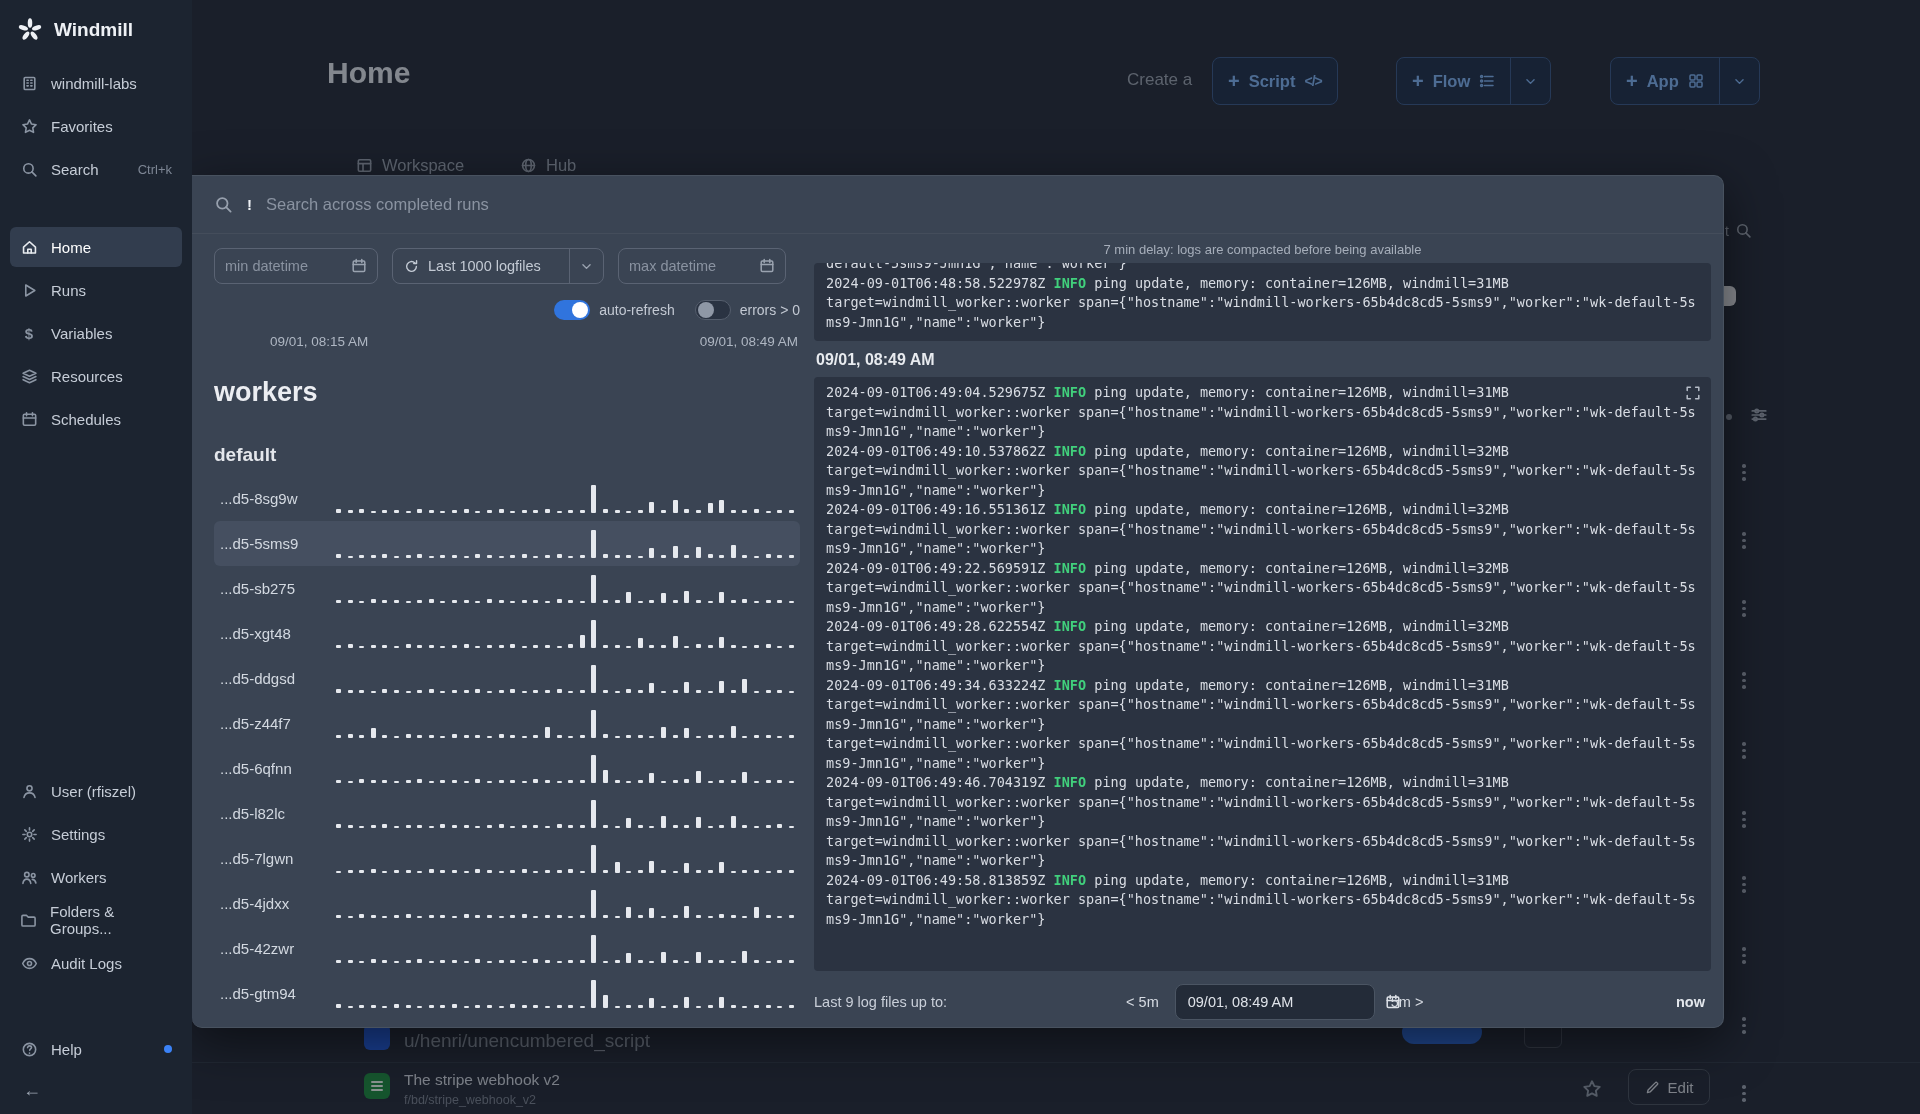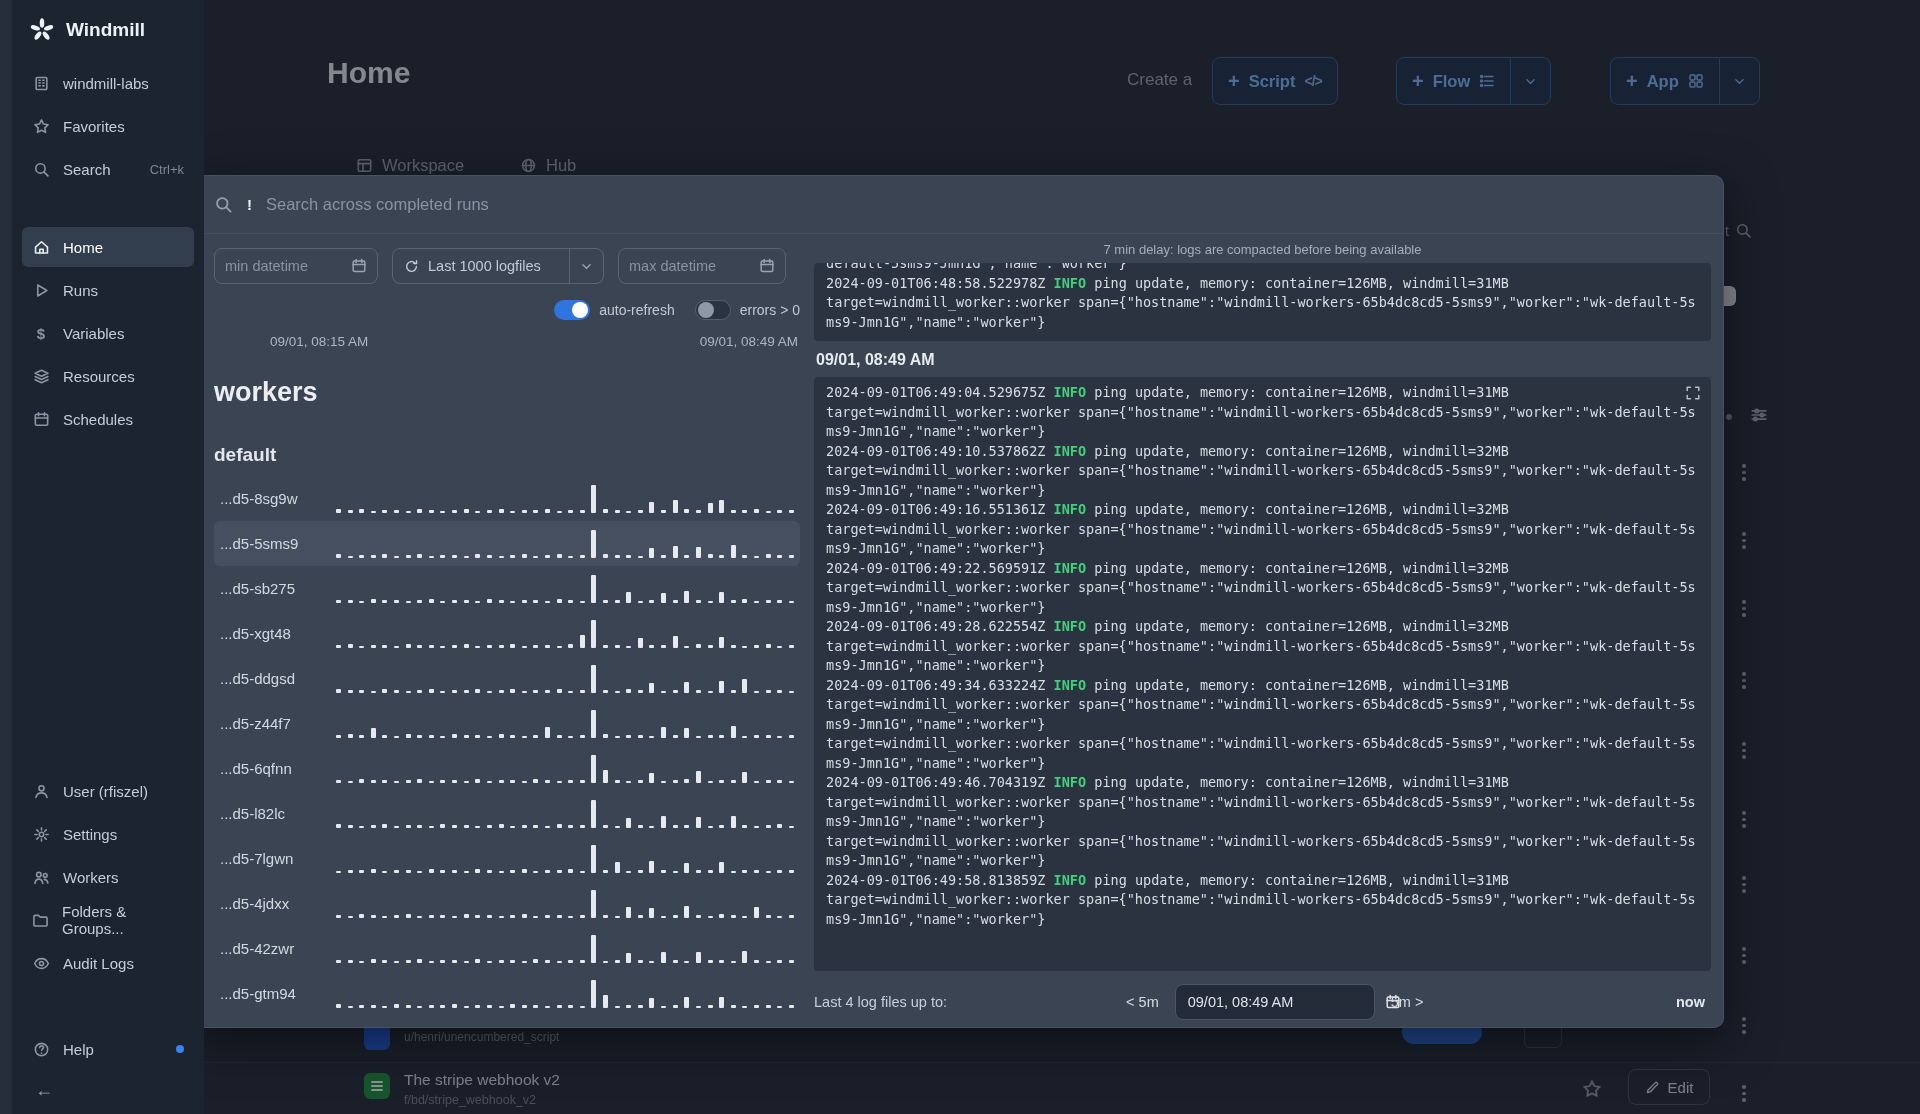--- a/index.html
+++ b/index.html
@@ -3,21 +3,21 @@
 <meta charset="utf-8">
 <style>
   * { margin:0; padding:0; box-sizing:border-box; }
   html,body { width:1920px; height:1114px; overflow:hidden; }
   body { position:relative; background:#262e3b; font-family:"Liberation Sans",sans-serif; color:#d5dae2; }
   svg.ic { display:inline-block; flex:none; }
   svg.ic * { fill:none; stroke:currentColor; stroke-width:1.5; stroke-linecap:round; stroke-linejoin:round; }
   .glyph { display:inline-flex; align-items:center; justify-content:center; width:18px; flex:none; font-weight:600; }
 
   
-  .sidebar { position:absolute; left:12px; top:0; width:192px; height:100%; background:#1c2430; z-index:30; }
+  .sidebar { position:absolute; left:0; top:0; width:192px; height:100%; background:#1c2430; z-index:30; }
   .logo-row { display:flex; align-items:center; gap:11px; height:60px; padding:0 17px; color:#eef1f5; font-size:19px; font-weight:700; }
   .side-item { display:flex; align-items:center; gap:13px; height:40px; margin:3px 10px; padding:0 10px; border-radius:6px; color:#c6cdd7; font-size:15px; cursor:pointer; }
   .side-item .icon-c { color:#8b95a3; width:18px; display:flex; justify-content:center; }
   .side-item.active { background:#323d4e; color:#fff; }
   .side-item.active .icon-c { color:#e8ebef; }
   .side-gap { height:32px; }
   .shortcut { margin-left:auto; color:#7d8694; font-size:13px; }
   .side-bottom { position:absolute; bottom:128px; left:0; right:0; }
   .side-help { position:absolute; bottom:42px; left:0; right:0; }
   .notif-dot { margin-left:auto; width:8px; height:8px; border-radius:50%; background:#3b82f6; }
@@ -38,21 +38,21 @@
   .dot-ind { position:absolute; left:1534px; top:414px; width:6px; height:6px; border-radius:50%; background:#8a93a1; }
   .sliders-btn { position:absolute; left:1558px; top:406px; color:#9aa3b0; cursor:pointer; }
   .kebab { position:absolute; left:1544px; width:16px; display:flex; flex-direction:column; align-items:center; gap:3px; cursor:pointer; }
   .kebab i { width:3.5px; height:3.5px; border-radius:50%; background:#98a1af; }
   .bg-row-a { position:absolute; left:0; right:0; top:1012px; height:50px; }
   .bg-row-b { position:absolute; left:0; right:0; top:1062px; height:52px; border-top:1px solid #333d4b; }
   .row-icon { position:absolute; left:172px; width:26px; height:26px; border-radius:6px; display:flex; align-items:center; justify-content:center; }
   .row-icon.blue { background:#2563eb; }
   .row-icon.green { background:#1f8a43; }
   .row-icon .li { width:12px; height:2px; background:#e8f5ec; border-radius:1px; box-shadow:0 4px 0 #e8f5ec, 0 -4px 0 #e8f5ec; }
-  .bg-path { position:absolute; left:212px; color:#8f98a6; font-size:12px; }
+  .bg-path { position:absolute; left:212px; color:#8f98a6; font-size:19px; }
   .bg-title { position:absolute; left:212px; top:8px; color:#cfd5de; font-size:15.5px; }
   .bg-subpath { position:absolute; left:212px; top:30px; color:#79818f; font-size:12.5px; }
   .blue-pill { position:absolute; left:1210px; top:8px; width:80px; height:24px; border-radius:12px; background:#2f6fe0; cursor:pointer; }
   .ghost-btn { position:absolute; left:1332px; top:6px; width:38px; height:30px; border:1px solid #4a5260; border-radius:6px; cursor:pointer; }
   .fav-star { position:absolute; left:1390px; top:16px; color:#8b95a3; cursor:pointer; }
   .edit-btn { position:absolute; left:1436px; top:6px; width:82px; height:36px; border:1px solid #4a5360; border-radius:8px; display:flex; align-items:center; justify-content:center; gap:8px; color:#d2d7df; font-size:15px; cursor:pointer; }
 
   
   .overlay { position:absolute; inset:0 0 0 192px; background:rgba(9,13,20,0.42); z-index:5; }
   .modal { position:absolute; left:192px; top:175px; width:1532px; height:853px; background:#3a4453; border:1px solid #48525f; border-left:none; border-radius:0 10px 10px 10px; z-index:10; overflow:hidden; box-shadow:0 14px 50px rgba(0,0,0,.5); }
@@ -1154,21 +1154,21 @@
               <div>target=windmill_worker::worker span={"hostname":"windmill-workers-65b4dc8cd5-5sms9","worker":"wk-default-5sms9-Jmn1G","name":"worker"}</div>
             </div>
 
             <div class="log-entry">
               <div><span>2024-09-01T06:49:58.813859Z</span> <span class="lvl">INFO</span> <span>ping update, memory: container=126MB, windmill=31MB</span></div>
               <div>target=windmill_worker::worker span={"hostname":"windmill-workers-65b4dc8cd5-5sms9","worker":"wk-default-5sms9-Jmn1G","name":"worker"}</div>
             </div>
           </div>
       </div>
       <div class="log-footer">
-        <span>Last 4 log files up to:</span>
+        <span>Last 9 log files up to:</span>
         <span class="sp1"></span>
         <span class="step-btn">&lt; 5m</span>
         <div class="dt-box">
           <input type="text" value="09/01, 08:49 AM" style="">
           <svg class="ic" width="16" height="16">
               <use href="#i-calendar"></use>
             </svg>
         </div>
         <span class="step-btn">5m &gt;</span>
         <span class="sp2"></span>

